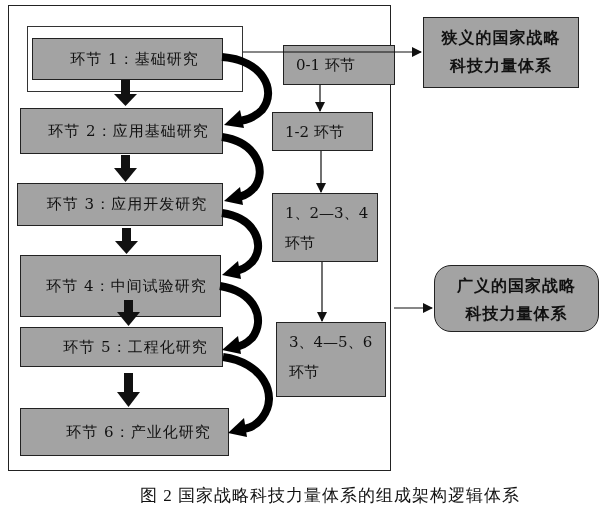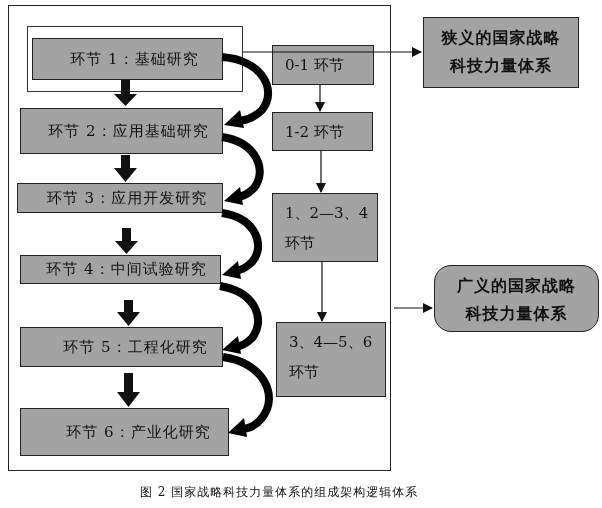--- a/index.html
+++ b/index.html
@@ -5,50 +5,50 @@
   html, body { margin: 0; padding: 0; background: #ffffff; }
   body { width: 602px; height: 508px; position: relative; overflow: hidden;
          font-family: "DejaVu Serif", "Liberation Serif", serif; color: #111; }
   .abs { position: absolute; box-sizing: border-box; }
   .box { border: 1.5px solid #222; background: #a3a3a3; }
   .stage-box { display: flex; align-items: center; font-size: 15px; letter-spacing: 1px; justify-content: center; }
   .stage-box span { padding-left: 26px; white-space: nowrap; }
   .seg-box { font-size: 15px; line-height: 30px; padding: 4px 0 0 12px; }
   .sys-box { font-size: 16px; font-weight: bold; text-align: center; line-height: 28px;
              padding-top: 6px; letter-spacing: 1px; }
-  .caption { font-size: 12px; letter-spacing: 1px; white-space: nowrap; }
+  .caption { font-size: 17px; letter-spacing: 1px; white-space: nowrap; font-family: Liberation Serif, serif; }
   svg.overlay { position: absolute; left: 0; top: 0; }
 </style>
 </head>
 <body>
 
 <div class="abs" style="left:8px; top:5px; width:383px; height:466px; border:1.5px solid #222;"></div>
 
 <div class="abs" style="left:27px; top:26px; width:216px; height:66px; border:1.2px solid #333;"></div>
 
 <div class="abs box stage-box" style="left:32px; top:38px; width:191px; height:42px;">
   <span style="padding-left:14px;">环节 1：基础研究</span>
 </div>
 <div class="abs box stage-box" style="left:20px; top:108px; width:203px; height:46px;">
   <span style="padding-left:14px;">环节 2：应用基础研究</span>
 </div>
-<div class="abs box stage-box" style="left:17px; top:183px; width:206px; height:30px;">
+<div class="abs box stage-box" style="left:17px; top:183px; width:206px; height:43px;">
   <span style="padding-left:14px;">环节 3：应用开发研究</span>
 </div>
-<div class="abs box stage-box" style="left:20px; top:255px; width:201px; height:29px;">
+<div class="abs box stage-box" style="left:20px; top:255px; width:201px; height:62px;">
   <span style="padding-left:12px;">环节 4：中间试验研究</span>
 </div>
 <div class="abs box stage-box" style="left:20px; top:327px; width:203px; height:40px;">
   <span style="padding-left:28px;">环节 5：工程化研究</span>
 </div>
 <div class="abs box stage-box" style="left:20px; top:408px; width:209px; height:48px;">
   <span style="padding-left:28px;">环节 6：产业化研究</span>
 </div>
 
-<div class="abs box seg-box" style="left:272px; top:45px; width:102px; height:40px;">
+<div class="abs box seg-box" style="left:283px; top:45px; width:112px; height:40px;">
   <div>0-1 环节</div>
 </div>
 <div class="abs box seg-box" style="left:272px; top:112px; width:101px; height:39px;">
   <div>1-2 环节</div>
 </div>
 <div class="abs box seg-box" style="left:272px; top:193px; width:106px; height:69px;">
   <div>1、2—3、4</div>
   <div>环节</div>
 </div>
 <div class="abs box seg-box" style="left:276px; top:322px; width:110px; height:75px; ">

